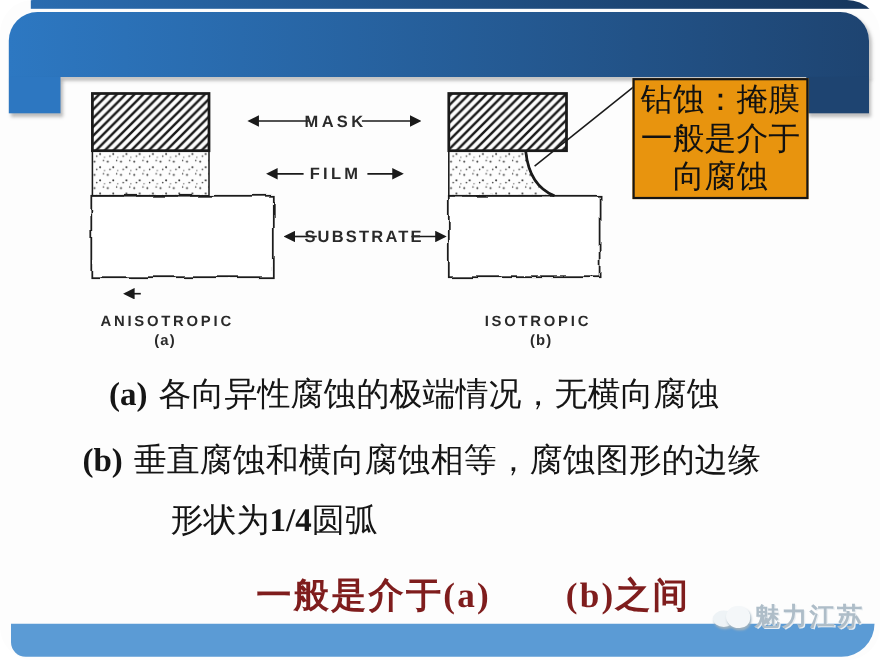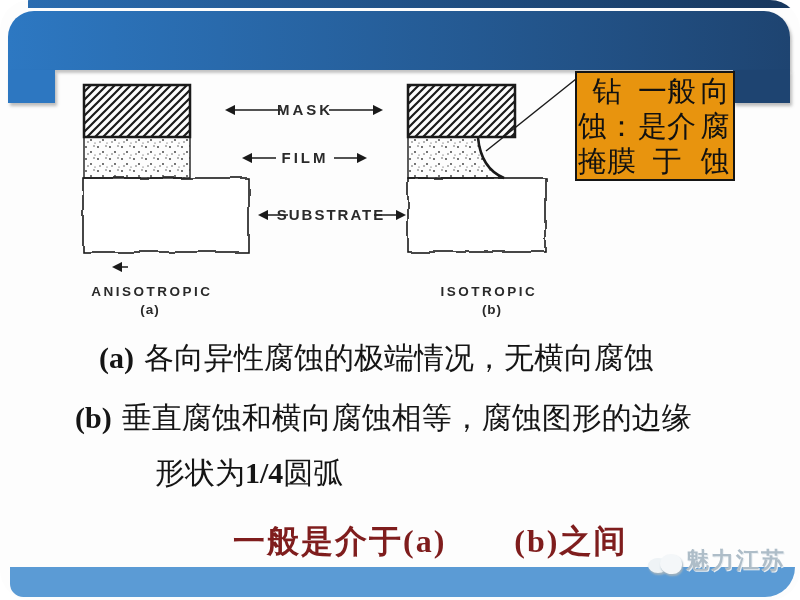--- a/index.html
+++ b/index.html
@@ -17,39 +17,39 @@
   .header-leg.left{left:8px;width:47px;background:#2d77c1;}
   .header-leg.right{left:733px;width:57px;background:#1e4471;}
 
   
   svg.figure{position:absolute;left:0;top:0;width:800px;height:600px;}
   .fig-label{font-family:"Liberation Sans",sans-serif;font-weight:bold;fill:#2a2a2a;}
 
   
   .callout{position:absolute;left:575px;top:71px;width:160px;height:110px;
            background:#e8940e;border:2.5px solid #151515;box-sizing:border-box;
-           display:flex;flex-direction:row;justify-content:center;align-items:center;
+           display:flex;flex-direction:column;justify-content:center;align-items:center;
            font-size:29px;line-height:35px;color:#111;text-align:center;font-family:Liberation Serif, serif;}
 
   
   .body-line{position:absolute;left:75px;font-size:30px;color:#151515;white-space:nowrap;}
   .body-line .tag{font-weight:bold;margin-right:10px;}
   .line-a{top:338px;margin-left:24px;}
   .line-b{top:398px;}
   .line-b2{top:453px;left:155px;}
   .line-b2 .frac{font-weight:bold;}
 
   
   .conclusion{position:absolute;left:233px;top:520px;font-size:32px;font-weight:bold;
               color:#7f1d1d;letter-spacing:2px;white-space:nowrap;}
 
   
   .footer-bar{position:absolute;left:10px;top:567px;width:785px;height:30px;
               background:#5b9bd5;border-radius:0 0 45px 20px;}
-  .watermark{position:absolute;left:648px;top:545px;z-index:3;display:flex;align-items:flex-end;}
+  .watermark{position:absolute;left:648px;top:545px;z-index:3;display:flex;align-items:center;}
   .wm-icon{position:relative;width:34px;height:24px;margin-right:4px;}
   .wm-icon::before{content:"";position:absolute;left:0;top:6px;width:20px;height:15px;
                    border-radius:50%;background:#eef3f6;box-shadow:1px 2px 2px #9fb2bf;}
   .wm-icon::after{content:"";position:absolute;left:12px;top:2px;width:22px;height:20px;
                   border-radius:50% 50% 45% 55%;background:#f4f7f9;box-shadow:1px 2px 2px #9fb2bf;}
   .wm-text{font-size:23px;font-weight:bold;color:#aebdc8;letter-spacing:2px;
            text-shadow:1px 1px 0 #e9eef2;}
 </style>
 </head>
 <body>

